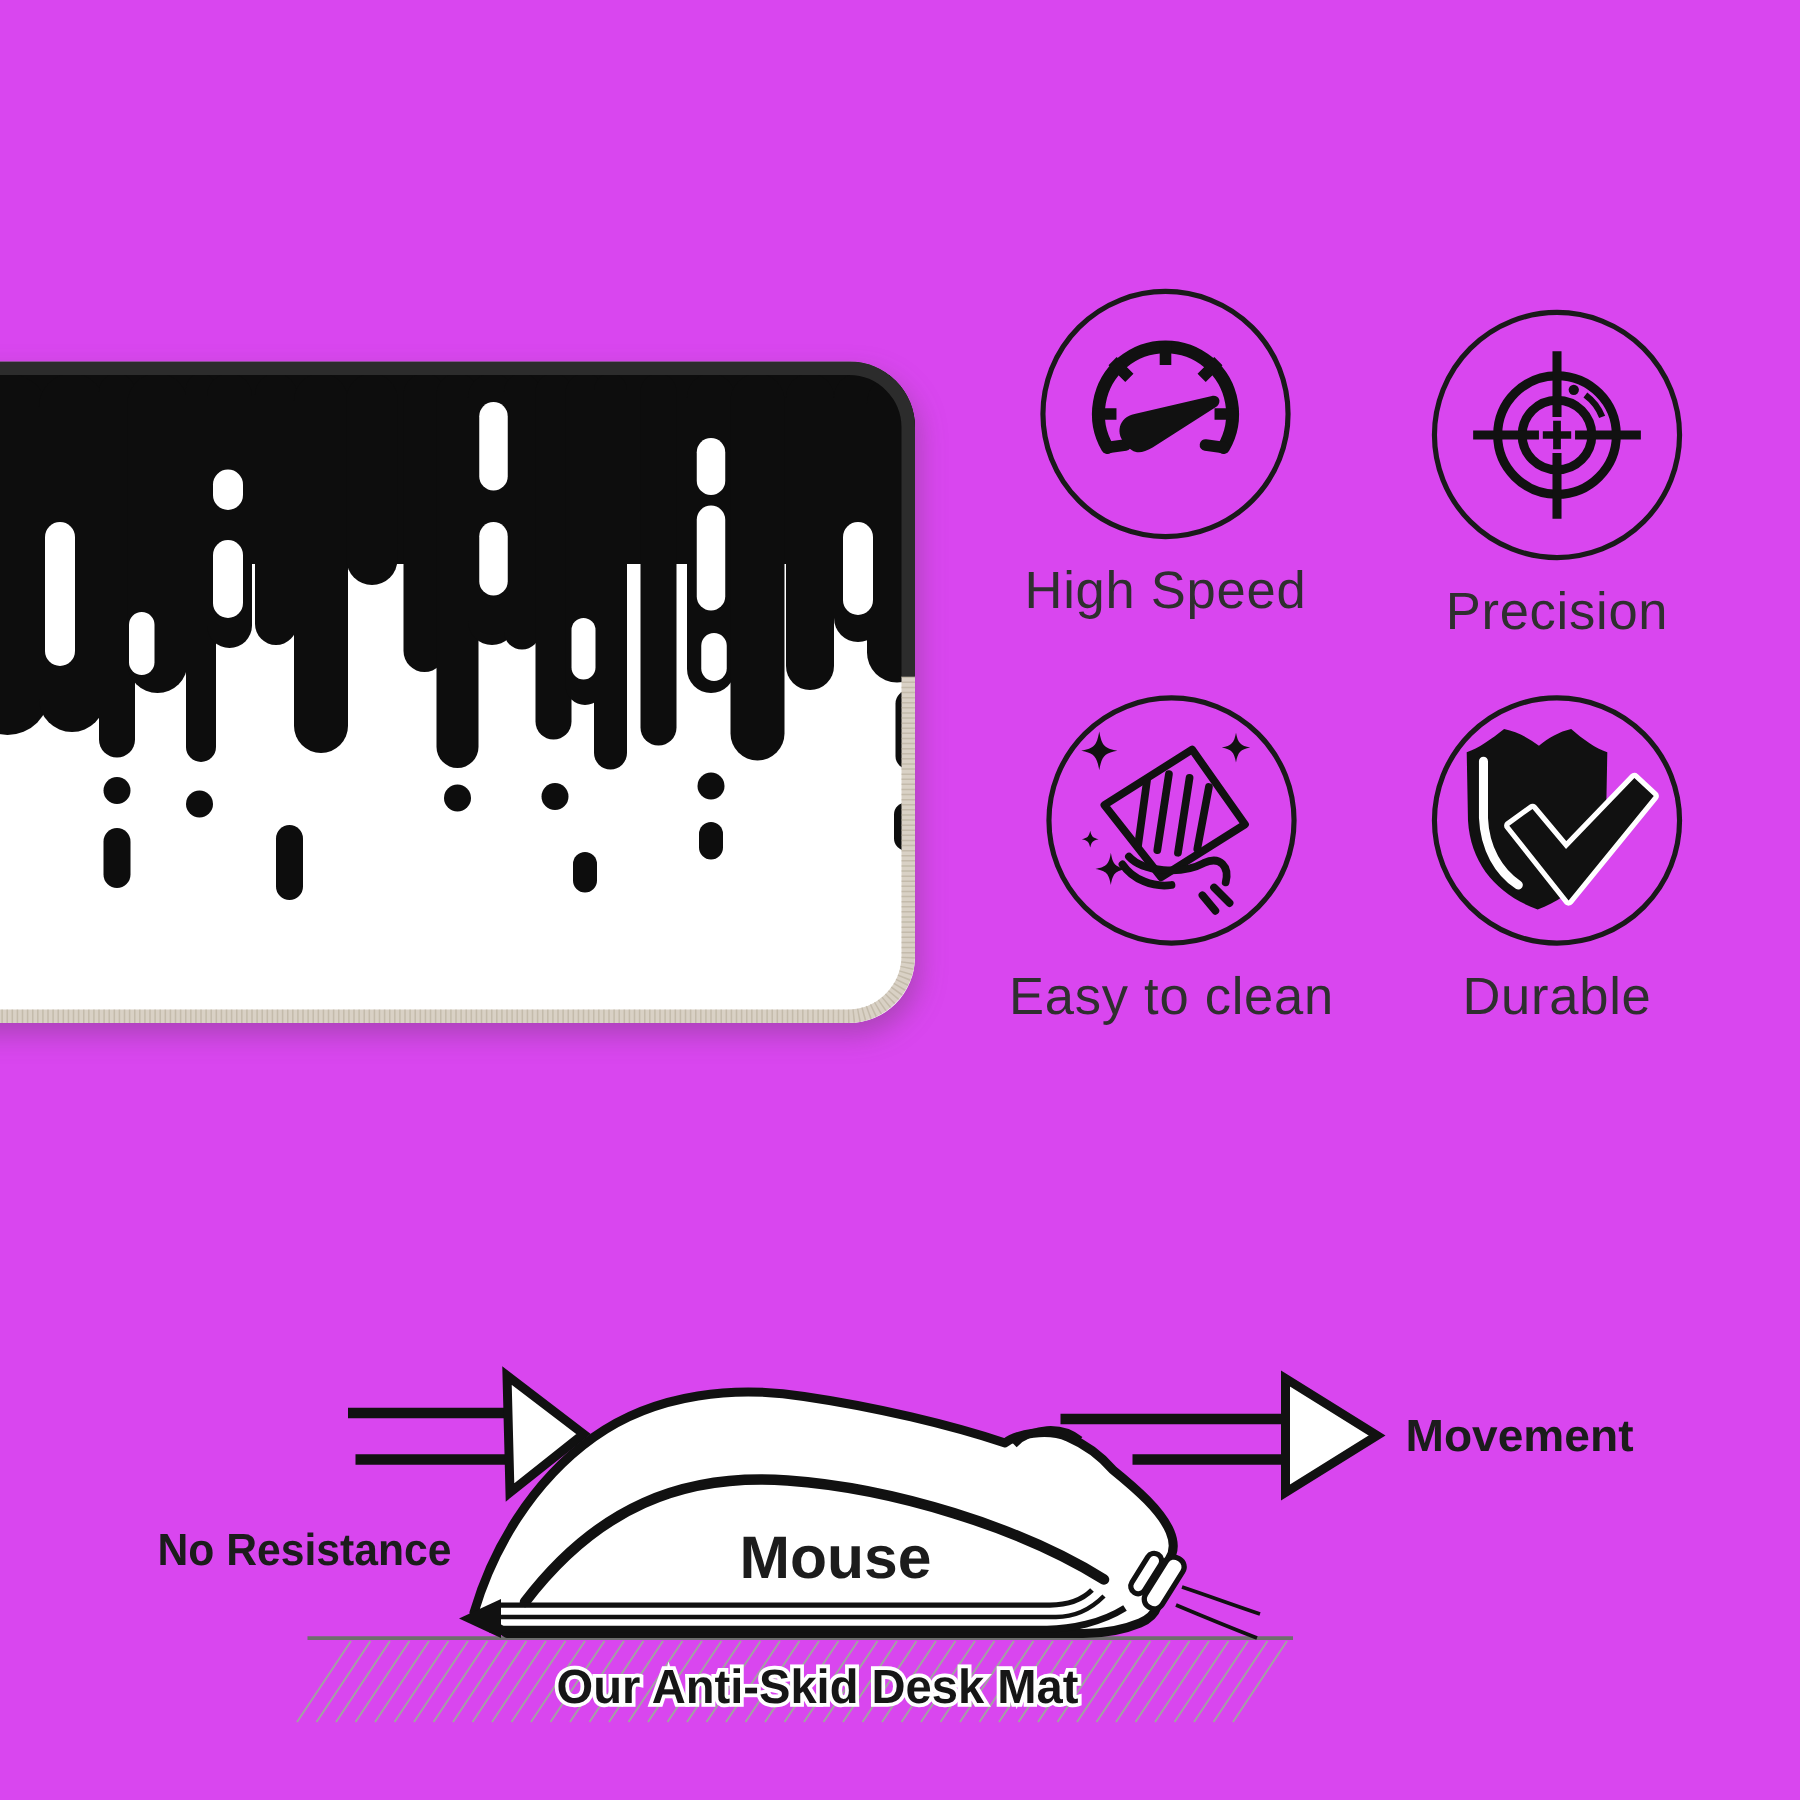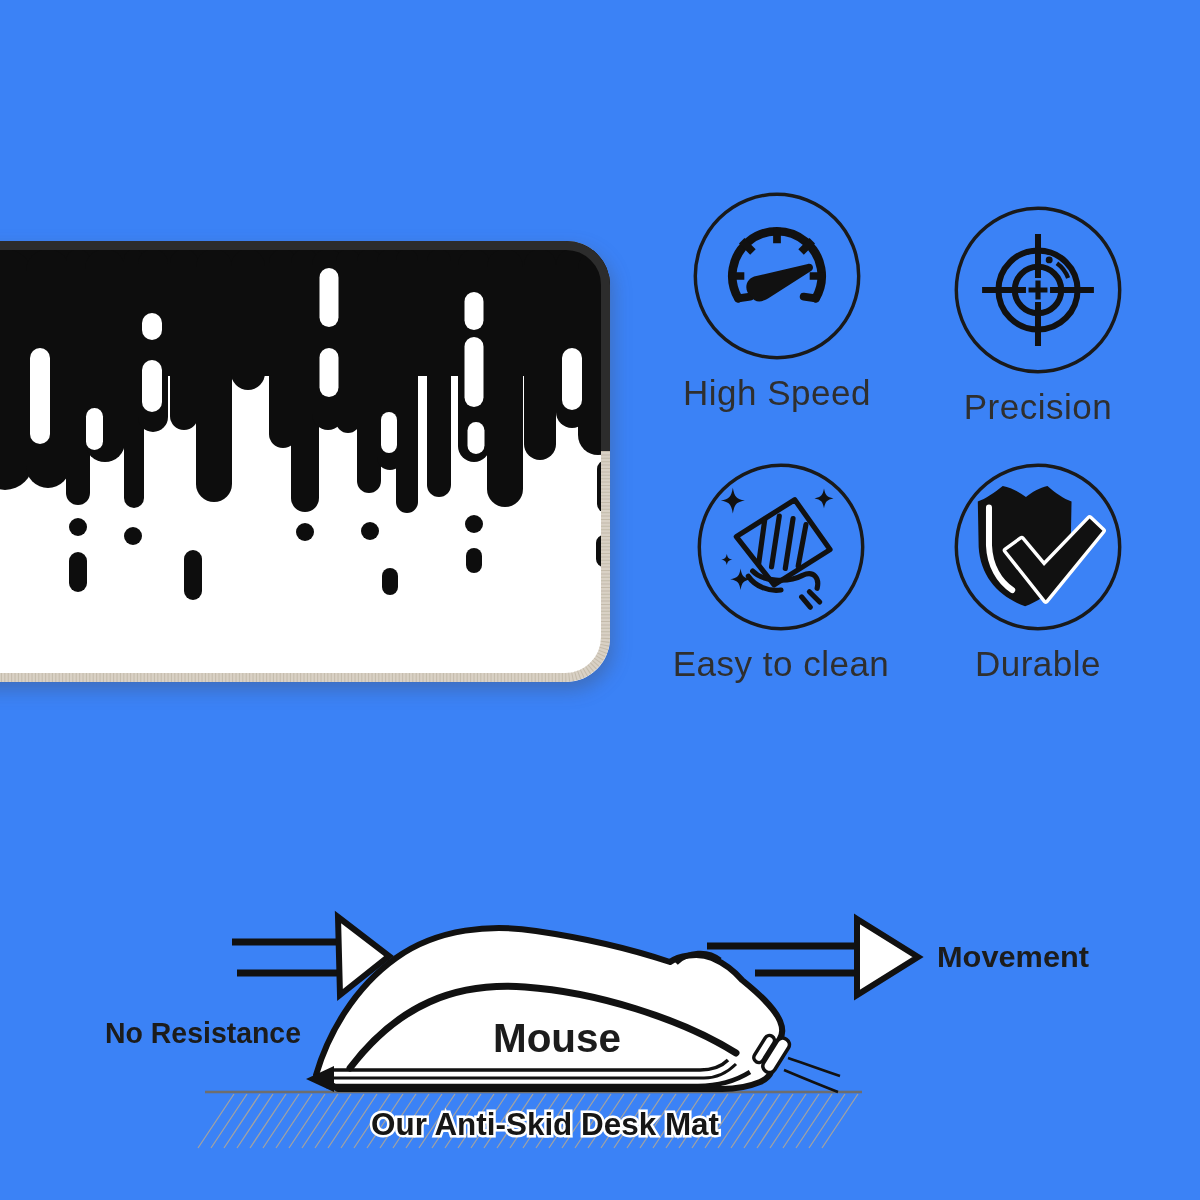--- a/index.html
+++ b/index.html
@@ -1,17 +1,17 @@
 <!DOCTYPE html>
 <html><head>
 <meta charset="utf-8">
 <style>
   html,body{margin:0;padding:0;background:#ffffff;}
   .canvas{
-    position:relative;width:1200px;height:1200px;background:#3b82f6;overflow:hidden;
+    position:relative;width:1200px;height:1200px;background:#d946ef;overflow:hidden;
     font-family:"Liberation Sans",sans-serif;
   }
   
   .pad{
     position:absolute;left:-56px;top:241px;width:666px;height:441px;
     filter:drop-shadow(3px 8px 9px rgba(70,64,58,0.30));
   }
   .pad svg{display:block;width:666px;height:441px;}
   
   .feature{position:absolute;width:260px;text-align:center;}

